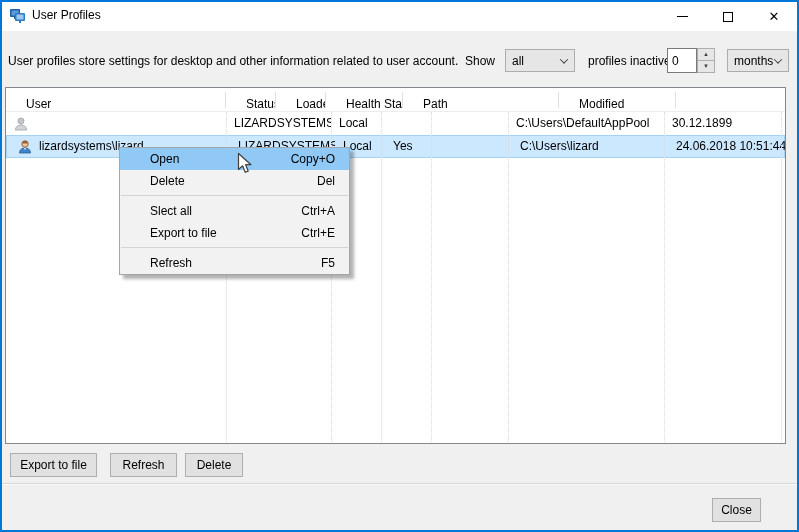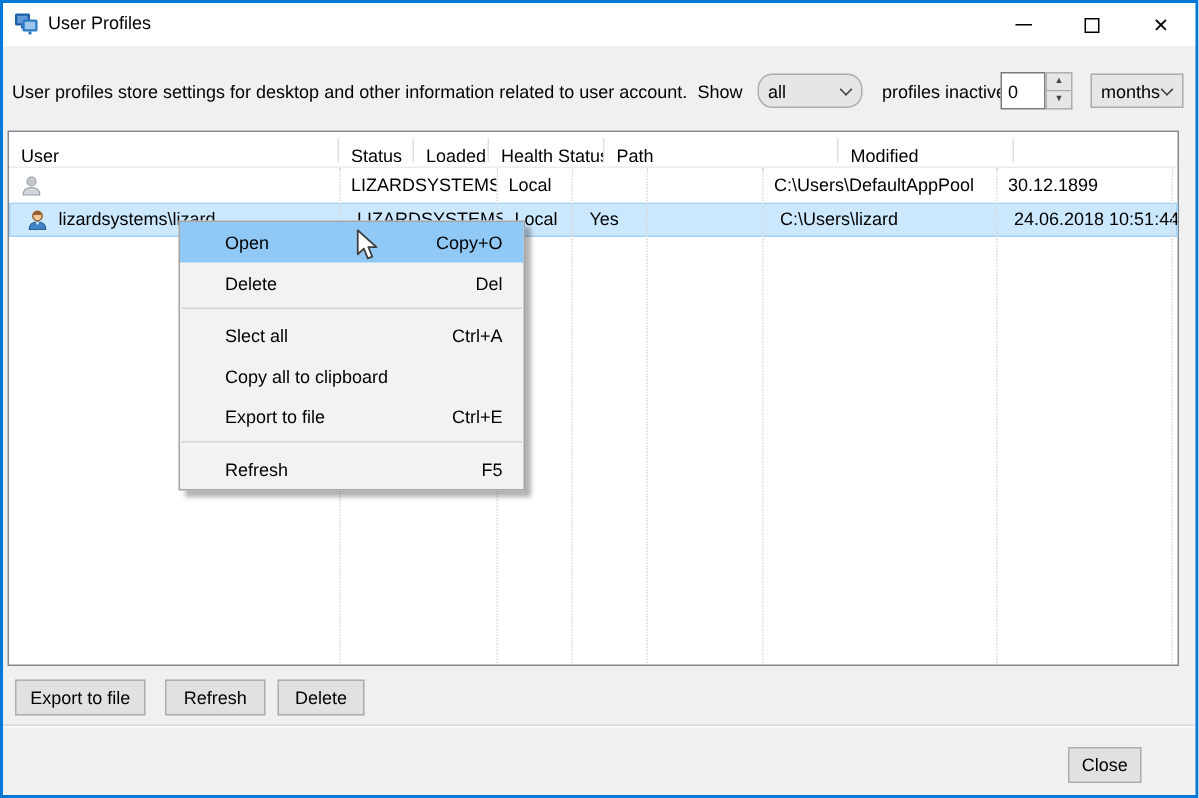--- a/index.html
+++ b/index.html
@@ -19,53 +19,53 @@
   .g-close { font-size:13px; line-height:13px; }
 
   
   .client { position:absolute; left:0; top:31px; width:799px; height:501px; background:#f0f0f0; }
 
   .desc { position:absolute; left:8px; top:54px; }
   .lbl-show { position:absolute; left:465px; top:54px; }
   .lbl-inactive { position:absolute; left:588px; top:54px; }
 
   .combo { position:absolute; height:23px; top:49px; background:#e6e6e6; border:1px solid #adadad; display:flex; align-items:center; justify-content:space-between; padding:0 7px 0 6px; }
-  .combo-show { left:505px; width:70px;border-radius:10px; }
+  .combo-show { left:505px; width:70px; }
   .combo-months { left:727px; width:62px; }
   .chev { display:inline-block; width:6px; height:6px; border-right:1px solid #404040; border-bottom:1px solid #404040; transform:rotate(45deg) translate(-1px,-1px); }
 
   .num-input { position:absolute; left:667px; top:48px; width:30px; height:25px; border:1px solid #7a7a7a; background:#fff; font-family:"Liberation Sans",sans-serif; font-size:12px; padding-left:4px; }
   .spinner { position:absolute; left:697px; top:48px; width:18px; height:25px; display:flex; flex-direction:column; }
   .spin-btn { flex:1; background:#e6e6e6; border:1px solid #adadad; font-size:6px; line-height:5px; display:flex; align-items:center; justify-content:center; color:#404040; }
   .spin-btn + .spin-btn { border-top:none; }
 
   
   .table { position:absolute; left:5px; top:87px; width:781px; height:357px; background:#fff; border:1px solid #828790; }
   .thead { position:absolute; left:0; top:0; right:0; height:24px; display:flex; align-items:center; border-bottom:1px solid #ececec; }
-  .th { height:16px; line-height:24px; padding-left:8px; border-right:1px solid #e0e0e0; overflow:hidden; white-space:nowrap; }
+  .th { height:16px; line-height:24px; padding-left:20px; border-right:1px solid #e0e0e0; overflow:hidden; white-space:nowrap; }
   .c0{width:220px;} .c1{width:105px;} .c2{width:50px;} .c3{width:50px;} .c4{width:77px;} .c5{width:156px;} .c6{width:117px;} .cx{flex:1; border-right:none;}
   .row { position:absolute; left:0; right:0; height:23px; display:flex; align-items:center; }
   .row-0 { top:24px; } .row-1 { top:47px;justify-content:flex-end; }
   .row.selected { background:#cce8ff; box-shadow:inset 0 0 0 1px #a2d2f5; }
   .td { height:23px; line-height:23px; padding-left:8px; overflow:hidden; white-space:nowrap; }
   .td-user { display:flex; align-items:center; gap:6px; padding-left:7px; }
   .vline { position:absolute; top:24px; bottom:1px; width:0; border-left:1px dotted #d9d9d9; }
 
   
   .btn { position:absolute; height:24px; background:#e1e1e1; border:1px solid #adadad; font-family:"Liberation Sans",sans-serif; font-size:12px; text-align:center; line-height:22px; }
   .btn-export { left:10px; top:453px; width:87px; }
   .btn-refresh { left:110px; top:453px; width:67px; }
   .btn-delete { left:185px; top:453px; width:58px; }
   .bottom-line { position:absolute; left:2px; right:2px; top:483px; height:0; border-top:1px solid #d8d8d8; }
   .bottom-line2 { position:absolute; left:2px; right:2px; top:484px; height:0; border-top:1px solid #fbfbfb; }
   .btn-close { left:712px; top:498px; width:49px; }
 
   
   .menu { position:absolute; left:119px; top:147px; width:231px; background:#f2f2f2; border:1px solid #a5a5a5; box-shadow:4px 4px 3px rgba(0,0,0,0.30); z-index:20; }
-  .mi { height:27px; display:flex; align-items:center; justify-content:space-between; padding:0 14px 0 30px; white-space:nowrap; }
+  .mi { height:22px; display:flex; align-items:center; justify-content:space-between; padding:0 14px 0 30px; white-space:nowrap; }
   .mi.hl { background:#90c8f6; }
   .msep { height:0; border-top:1px solid #d4d4d4; margin:3px 1px 4px 1px; }
 
   .cursor { position:absolute; left:237px; top:152px; z-index:40; }
 </style>
 </head>
 <body>
 
 <div class="frame"></div>
 
@@ -179,24 +179,20 @@
   <div class="mi">
     <span>Delete</span>
     <span>Del</span>
   </div>
   <div class="msep"></div>
   <div class="mi">
     <span>Slect all</span>
     <span>Ctrl+A</span>
   </div>
   <div class="mi">
-    <span>Copy all to clipboard</span>
-    <span></span>
-  </div>
-  <div class="mi">
     <span>Export to file</span>
     <span>Ctrl+E</span>
   </div>
   <div class="msep"></div>
   <div class="mi">
     <span>Refresh</span>
     <span>F5</span>
   </div>
 </div>
 

